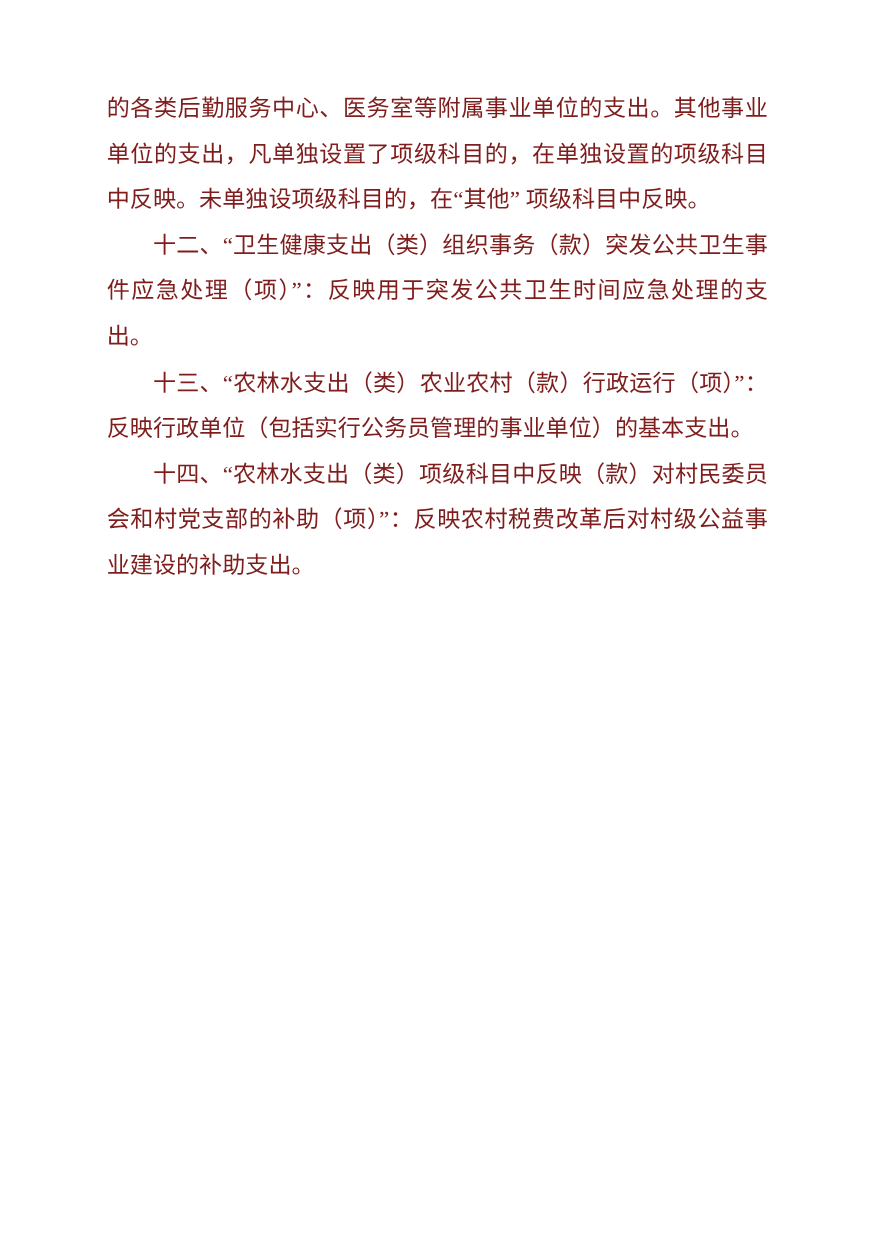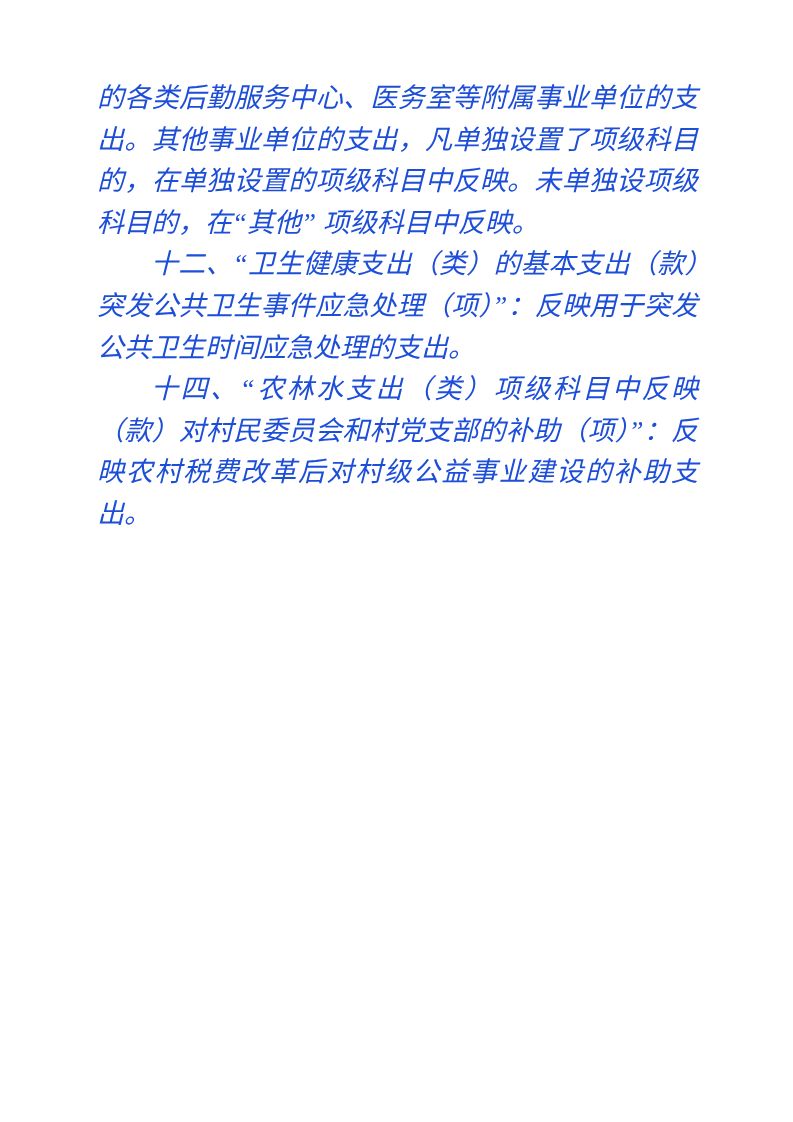--- a/index.html
+++ b/index.html
@@ -16,35 +16,35 @@
     box-sizing: border-box;
     width: 793px;
     height: 1122px;
     background: #ffffff;
     padding: 78px 95px 0 97px;
   }
   .doc-body p {
     margin: 0;
     padding: 0;
     font-family: "Liberation Serif", "DejaVu Serif", serif;
-    font-size: 27px;
+    font-size: 21px;
     line-height: 41.6px;
-    color: #1d4ed8;
+    color: #7f1d1d;
     text-align: justify;
     text-justify: inter-ideograph;
     word-break: break-all;
     overflow-wrap: break-word;
-    font-style: italic;
   }
   .doc-body p.indent {
     text-indent: 2em;
   }
 </style>
 </head>
 <body>
 
 <div class="page">
   <div class="doc-body">
     <p>的各类后勤服务中心、医务室等附属事业单位的支出。其他事业单位的支出，凡单独设置了项级科目的，在单独设置的项级科目中反映。未单独设项级科目的，在“其他” 项级科目中反映。</p>
-    <p class="indent">十二、“卫生健康支出（类）的基本支出（款）突发公共卫生事件应急处理（项）”：反映用于突发公共卫生时间应急处理的支出。</p>
+    <p class="indent">十二、“卫生健康支出（类）组织事务（款）突发公共卫生事件应急处理（项）”：反映用于突发公共卫生时间应急处理的支出。</p>
+    <p class="indent">十三、“农林水支出（类）农业农村（款）行政运行（项）”：反映行政单位（包括实行公务员管理的事业单位）的基本支出。</p>
     <p class="indent">十四、“农林水支出（类）项级科目中反映（款）对村民委员会和村党支部的补助（项）”：反映农村税费改革后对村级公益事业建设的补助支出。</p>
   </div>
 </div>
 
 </body></html>

